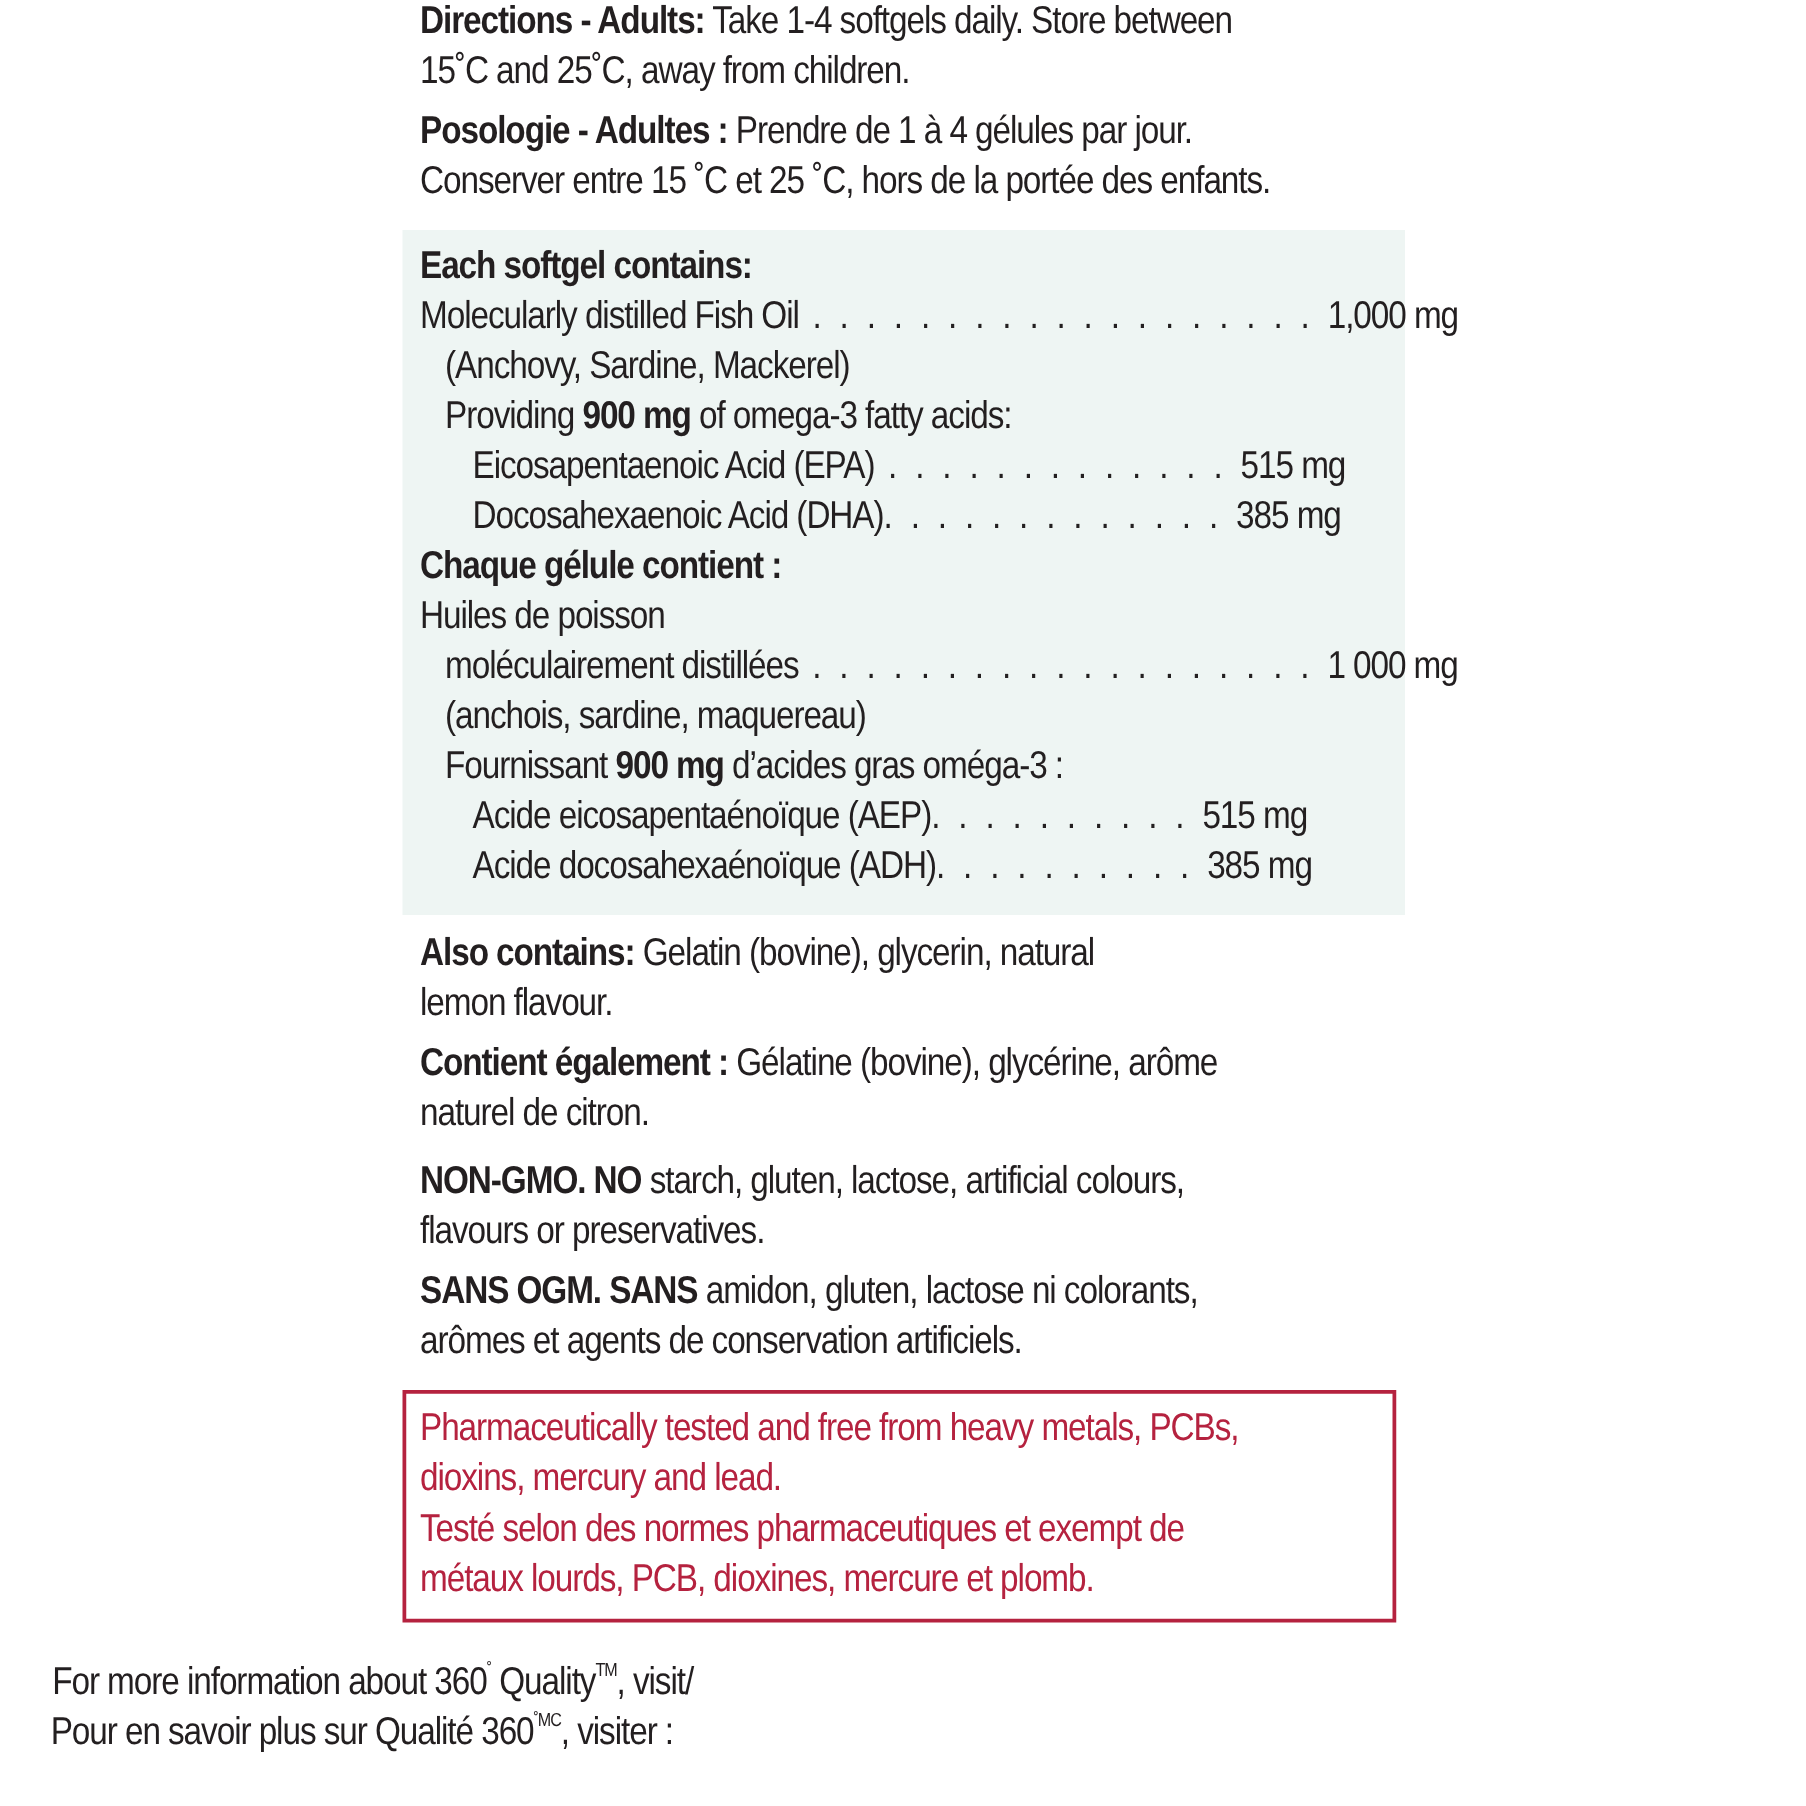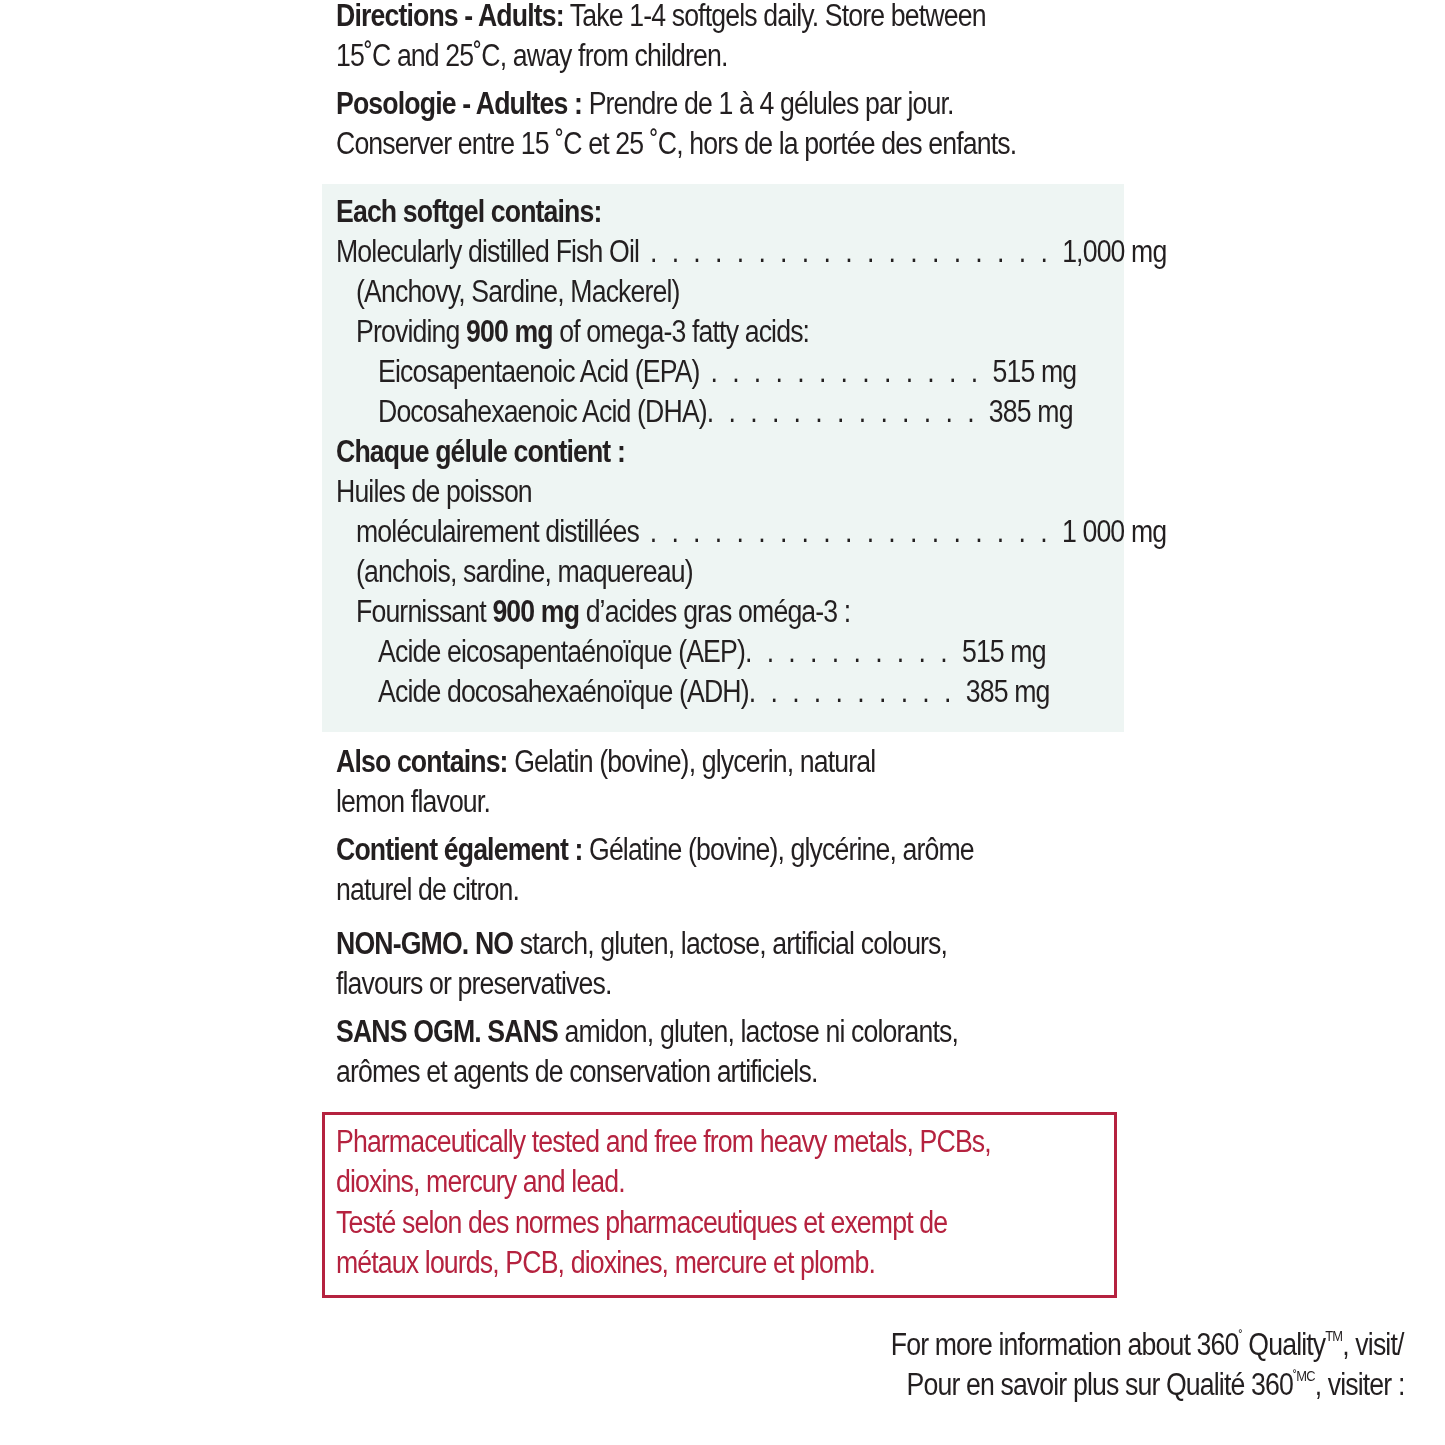--- a/index.html
+++ b/index.html
@@ -6,21 +6,21 @@
   body { width: 1445px; height: 1445px; position: relative; overflow: hidden;
          font-family: "Liberation Sans", sans-serif; color: #231f20; }
   .panel { position: absolute; left: 322px; top: 184px; width: 802px; height: 548px; background: #eef5f3; }
   .line { position: absolute; white-space: nowrap; font-size: 31px; letter-spacing: -1px;
           transform: scaleX(0.86); transform-origin: left top; line-height: 40px; }
   .bold { font-weight: bold; }
   .dots { letter-spacing: 4px; }
   .redbox { position: absolute; left: 322px; top: 1112px; width: 789px; height: 180px;
             border: 3px solid #b5223f; }
   .red { color: #b5223f; }
-  .center { position: absolute; left: 0; width: 1445px; text-align: right; }
+  .center { position: absolute; left: 0; width: 1445px; text-align: left; }
   .center span.inner { display: inline-block; font-size: 31px; letter-spacing: -1px;
                        transform: scaleX(0.86); line-height: 40px; white-space: nowrap; }
   sup { font-size: 15px; vertical-align: 14px; line-height: 0; }
 </style>
 </head>
 <body>
 
 <div class="line" style="left:336px; top:-4px;">
   <span class="bold">Directions - Adults:</span><span> Take 1-4 softgels daily. Store between</span>
 </div>

